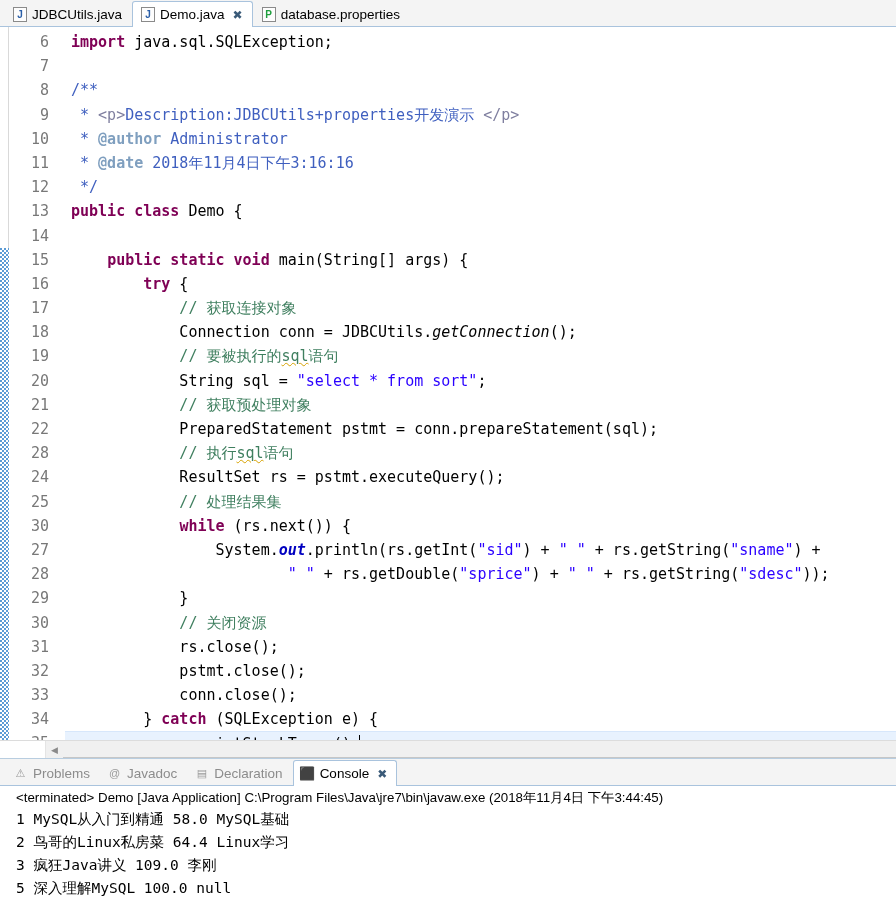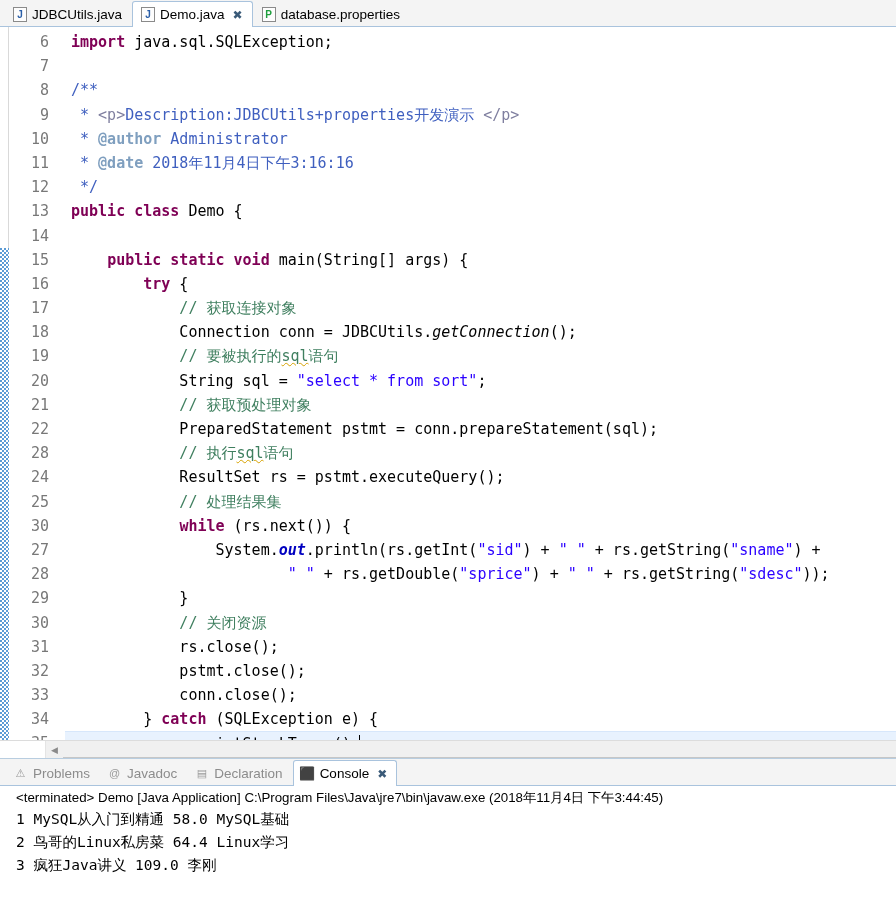--- a/index.html
+++ b/index.html
@@ -395,17 +395,18 @@
           <span>Console</span>
           <span class="closex">✖</span>
         </div>
       </div>
     <div class="console-out">
       <div class="termline">&lt;terminated&gt; Demo [Java Application] C:\Program Files\Java\jre7\bin\javaw.exe (2018年11月4日 下午3:44:45)</div>
       <div id="console-lines">
           <div class="outline">1 MySQL从入门到精通 58.0 MySQL基础</div>
           <div class="outline">2 鸟哥的Linux私房菜 64.4 Linux学习</div>
           <div class="outline">3 疯狂Java讲义 109.0 李刚</div>
+          <div class="outline">5 深入理解MySQL 100.0 null</div>
         </div>
     </div>
   </div>
 
 </div>
 
 </body></html>

